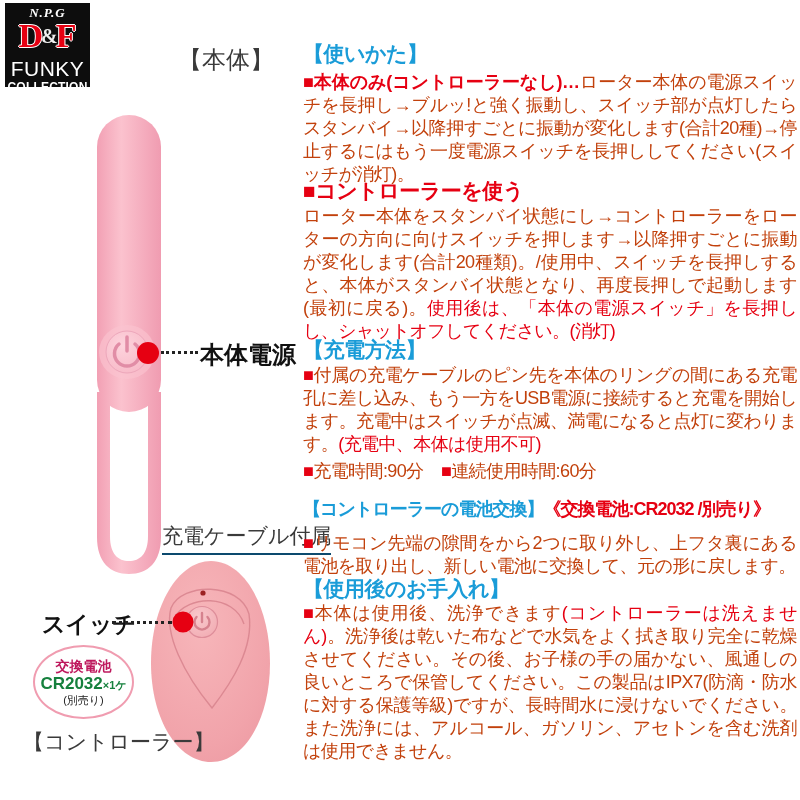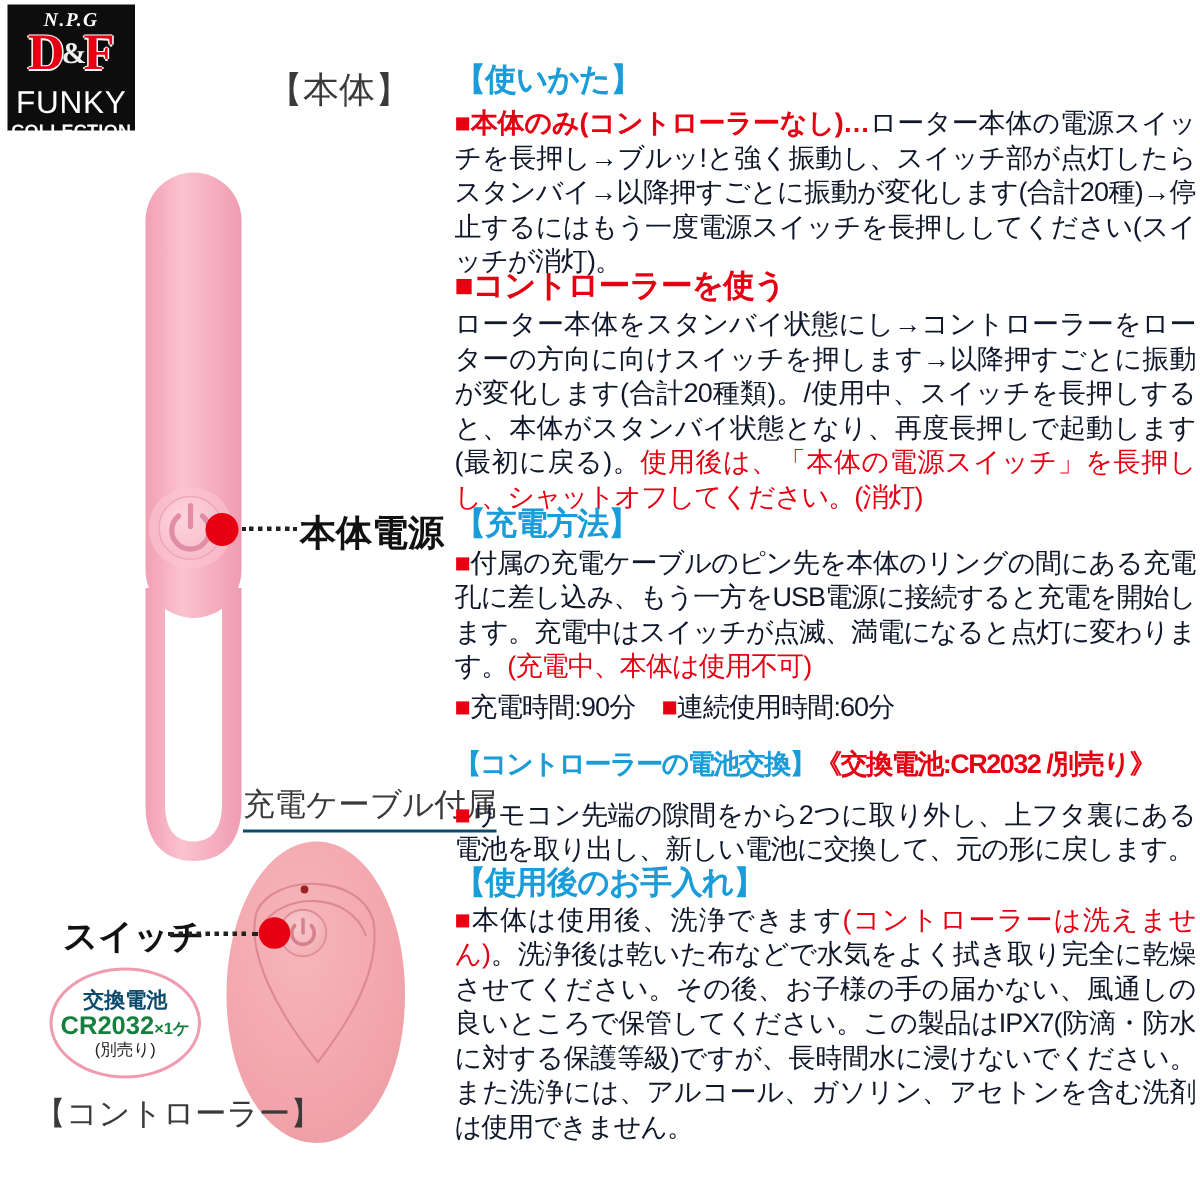--- a/index.html
+++ b/index.html
@@ -25,31 +25,31 @@
   .logo .collection{color:#fff;font-weight:bold;font-size:12px;line-height:13px;letter-spacing:.2px;margin-top:2px;}
 
   
   .lbl-bracket{font-size:24px;color:#3a3a3a;}
   .lbl-bold{font-size:24px;font-weight:bold;color:#111;}
   .leader{height:0;border-top:3px dotted #222;}
   .cable-note{font-size:21px;color:#3a3a3a;border-bottom:2px solid #0c4a6e;padding-bottom:3px;}
   .badge{left:33px;top:645px;width:97px;height:70px;border:2px solid #f09cb0;border-radius:50%;
         background:#fff;display:flex;flex-direction:column;align-items:center;justify-content:center;
         text-align:center;line-height:1.15;}
-  .badge .b1{font-weight:bold;font-size:14px;color:#0c4a6e;}
+  .badge .b1{font-weight:bold;font-size:14px;color:#be185d;}
   .badge .b2{font-weight:bold;font-size:17px;color:#15803d;}
   .badge .b2 .sub{font-weight:bold;font-size:11px;}
   .badge .b3{font-size:11px;color:#222;}
 
   
   .sec-h{left:303px;width:500px;font-size:21px;font-weight:bold;line-height:24px;letter-spacing:-.5px;}
   .sec-h.small{font-size:18px;letter-spacing:-1px;}
   .sec-p{left:303px;width:494px;font-size:18px;line-height:23px;letter-spacing:-.6px;
          text-align:justify;}
-  .c-black{color:#0f172a;}
+  .c-black{color:#c2410c;}
   .c-red{color:#e60012;}
   .c-redbold{color:#e60012;font-weight:bold;}
   .c-blue{color:#1a9cd8;font-weight:bold;}
 </style>
 </head>
 <body>
 
 <div class="abs logo">
   <div class="npg">N.P.G</div>
   <div class="npg-rule"></div>

